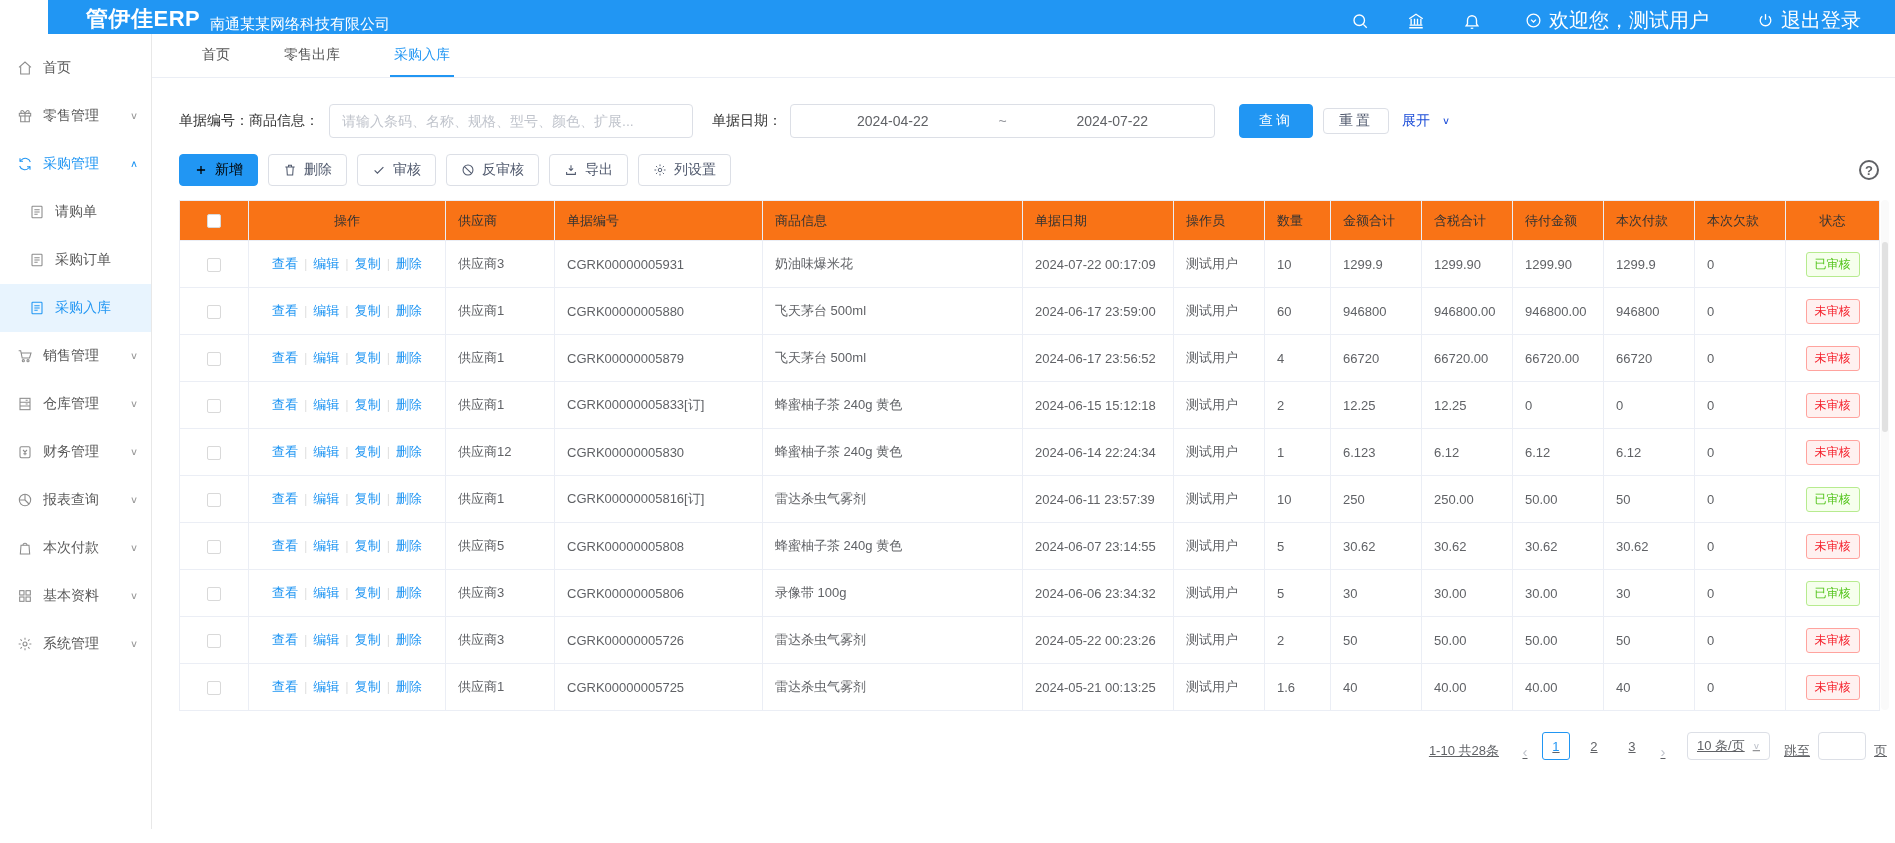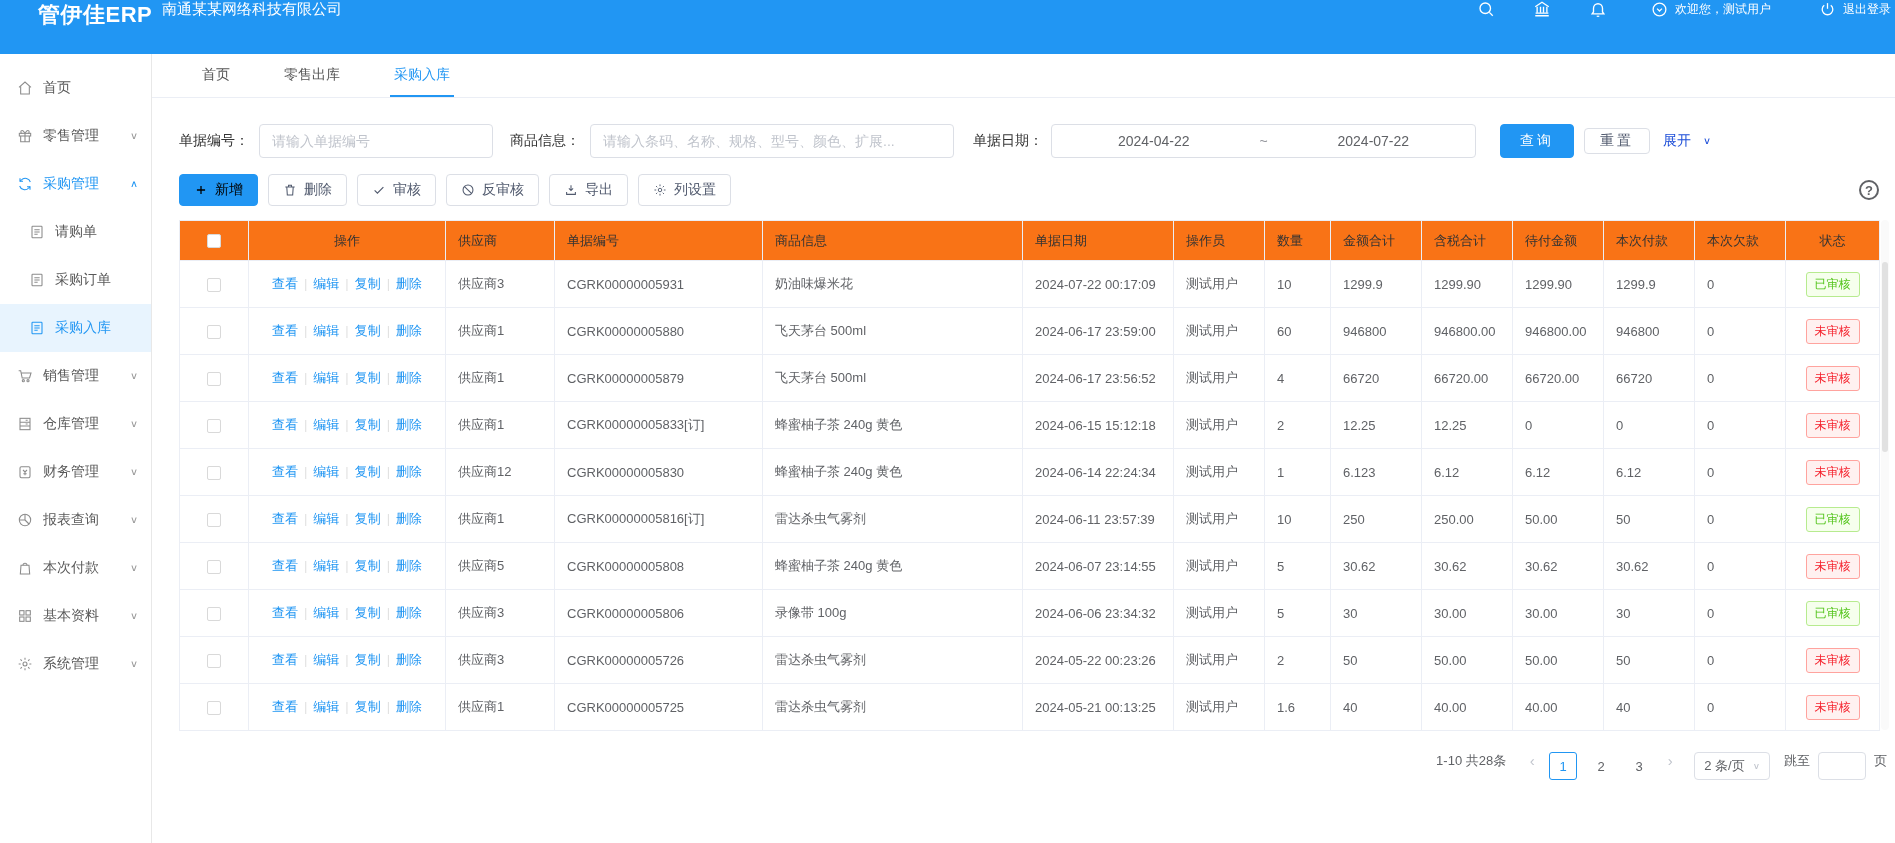--- a/index.html
+++ b/index.html
@@ -4,24 +4,24 @@
 <style>
   * { box-sizing: border-box; }
   html,body { margin:0; padding:0; }
   body {
     width:1895px; height:843px; overflow:hidden; background:#fff;
     font-family:"Liberation Sans","DejaVu Sans",sans-serif; color:#333;
   }
   svg { display:block; }
 
   
-  .topbar { height:54px; background:#2196f3; display:flex; align-items:flex-start; color:#fff; }
+  .topbar { height:34px; background:#2196f3; display:flex; align-items:flex-end; color:#fff;margin-left:48px; }
   .logo { padding-left:38px; width:162px; font-size:22px; font-weight:bold; letter-spacing:.5px; white-space:nowrap; flex-shrink:0; }
   .company { font-size:15px; white-space:nowrap; }
-  .topbar-right { margin-left:auto; display:flex; align-items:center; padding-right:4px; font-size:12px; }
+  .topbar-right { margin-left:auto; display:flex; align-items:center; padding-right:34px; font-size:20px; }
   .tb-icon { margin-left:38px; cursor:pointer; color:#fff; }
   .tb-icon svg { width:18px; height:18px; }
   .tb-user { display:flex; align-items:center; gap:7px; margin-left:44px; cursor:pointer; }
   .tb-logout { display:flex; align-items:center; gap:7px; margin-left:48px; cursor:pointer; }
   .tb-user svg,.tb-logout svg { width:17px; height:17px; }
 
   
   .main { display:flex; height:795px; }
   .sidebar { width:152px; flex-shrink:0; border-right:1px solid #e8e8e8; padding-top:10px; background:#fff; }
   .content { flex:1; display:flex; flex-direction:column; min-width:0; }
@@ -76,21 +76,21 @@
   a.op { color:#2196f3; text-decoration:none; cursor:pointer; }
   .sep { color:#e2e2e2; margin:0 6px; }
   .cb { display:inline-block; width:14px; height:14px; border:1px solid #d9d9d9; border-radius:2px; background:#fff; vertical-align:middle; cursor:pointer; }
   .badge { display:inline-block; padding:3px 8px; font-size:12px; border-radius:3px; border:1px solid; }
   .badge.approved { color:#52c41a; border-color:#b7eb8f; background:#f6ffed; }
   .badge.pending  { color:#f5222d; border-color:#ffa39e; background:#fff1f0; }
   .v-scroll { position:absolute; left:1702px; top:0; width:8px; height:510px; background:#fafafa; border-radius:4px; }
   .v-scroll .thumb { position:absolute; top:42px; left:1px; width:6px; height:190px; background:#e1e1e1; border-radius:3px; }
 
   
-  .pagination { width:1708px; display:flex; align-items:flex-start; justify-content:flex-end; margin-top:21px; font-size:13px; color:#606266; }
+  .pagination { width:1708px; display:flex; align-items:flex-end; justify-content:flex-end; margin-top:21px; font-size:13px; color:#606266;text-decoration:underline; }
   .pg-summary { margin-right:14px; }
   .pg-arrow { width:24px; text-align:center; font-size:15px; color:#c0c4cc; cursor:pointer; }
   .pg-num { min-width:28px; height:28px; margin:0 5px; display:flex; align-items:center; justify-content:center; cursor:pointer; border:1px solid transparent; }
   .pg-num.active { border-color:#2196f3; color:#2196f3; border-radius:3px; }
   .pg-size { height:28px; margin-left:12px; border:1px solid #dcdfe6; border-radius:4px; display:flex; align-items:center; gap:8px; padding:0 9px; cursor:pointer; color:#606266; }
   .pg-size .chev { font-size:10px; color:#c0c4cc; transform:scaleY(.85); }
   .pg-jump { margin-left:14px; }
   .jump-input { width:48px; height:28px; margin:0 8px; border:1px solid #dcdfe6; border-radius:4px; outline:none; font-family:inherit; font-size:13px; padding:0 6px; }
 </style>
 </head>
@@ -287,21 +287,20 @@
         </div>
       <div class="tab active">
           <span>采购入库</span>
         </div>
     </div>
 
     <div class="page">
 
       <div class="filter-row">
         <span class="f-label">单据编号：</span>
-        <input class="txt doc-input" placeholder="请输入单据编号" style="">
         <span class="f-label">商品信息：</span>
         <input class="txt prod-input" placeholder="请输入条码、名称、规格、型号、颜色、扩展..." style="">
         <span class="f-label">单据日期：</span>
         <div class="date-box">
           <span class="d">2024-04-22</span>
           <span class="tld">~</span>
           <span class="d">2024-07-22</span>
         </div>
         <button class="btn-primary">查询</button>
         <button class="btn-plain">重置</button>
@@ -559,21 +558,21 @@
       </div>
 
       <div class="pagination">
         <span class="pg-summary">1-10 共28条</span>
         <span class="pg-arrow">‹</span>
         <span class="pg-num active">1</span>
         <span class="pg-num">2</span>
         <span class="pg-num">3</span>
         <span class="pg-arrow">›</span>
         <span class="pg-size">
-          <span>2 条/页</span>
+          <span>10 条/页</span>
           <span class="chev">∨</span>
         </span>
         <span class="pg-jump">跳至</span>
         <input class="jump-input" style="">
         <span>页</span>
       </div>
     </div>
   </div>
 </div>
 

